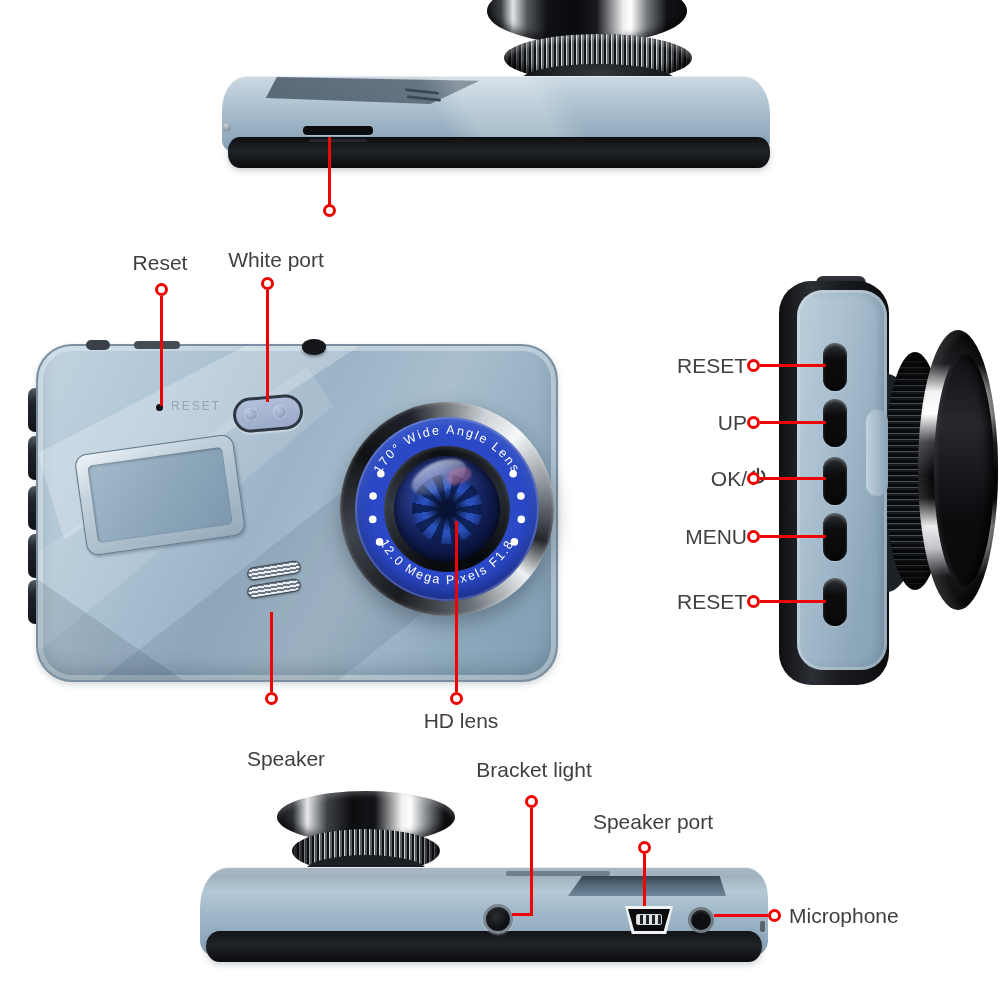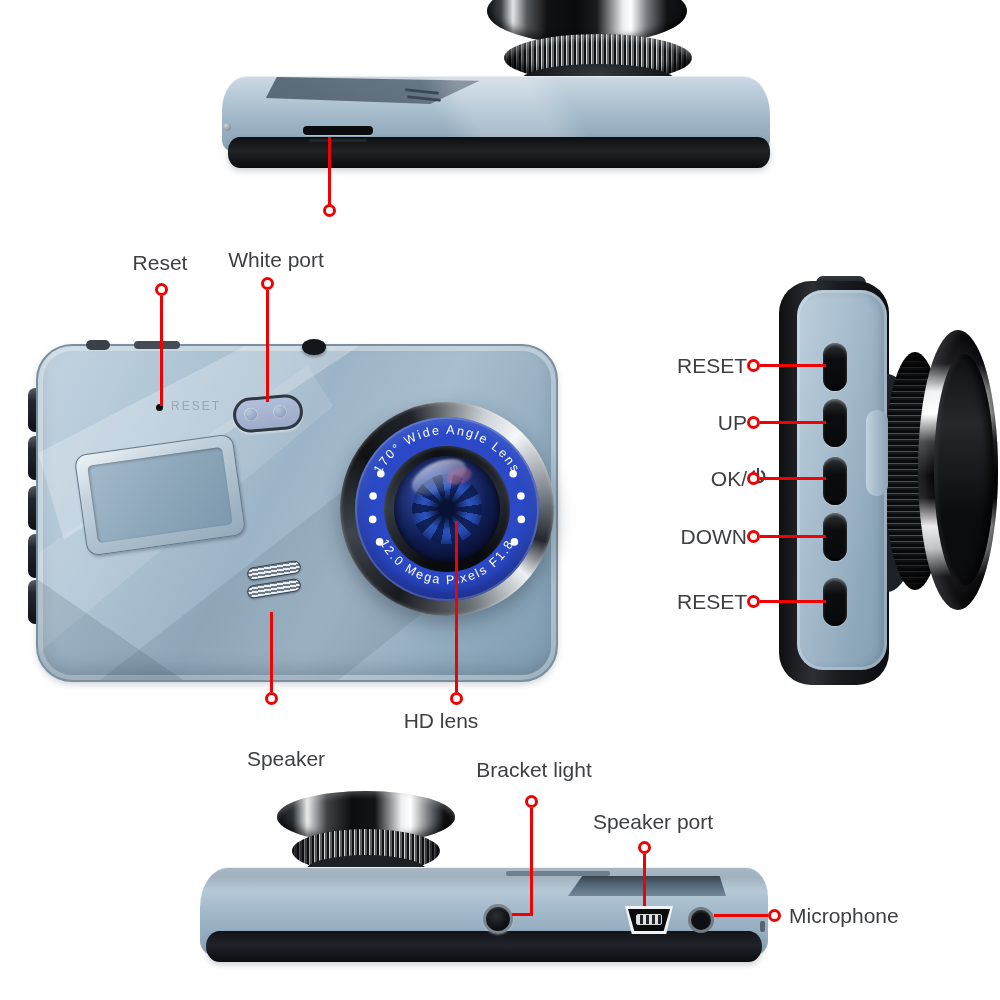--- a/index.html
+++ b/index.html
@@ -281,38 +281,38 @@
     <span class="cl-label ctr" style="left:206px;top:248px;width:140px;">White port</span>
     <div class="cl-circle" style="left:261px;top:277px;"></div>
     <div class="cl-vline" style="left:266px;top:290px;height:112px;"></div>
 
     <div class="cl-vline" style="left:270px;top:612px;height:80px;"></div>
     <div class="cl-circle" style="left:265px;top:692px;"></div>
     <span class="cl-label ctr" style="left:231px;top:747px;width:110px;">Speaker</span>
 
     <div class="cl-vline" style="left:455px;top:521px;height:171px;"></div>
     <div class="cl-circle" style="left:450px;top:692px;"></div>
-    <span class="cl-label ctr" style="left:386px;top:709px;width:110px;">HD lens</span>
+    <span class="cl-label ctr" style="left:406px;top:709px;width:110px;">HD lens</span>
 
     <span class="cl-label rgt" style="left:597px;top:354px;width:150px;">RESET</span>
     <div class="cl-circle" style="left:747px;top:359px;"></div>
     <div class="cl-hline" style="left:760px;top:364px;width:66px;"></div>
 
     <span class="cl-label rgt" style="left:597px;top:411px;width:150px;">UP</span>
     <div class="cl-circle" style="left:747px;top:416px;"></div>
     <div class="cl-hline" style="left:760px;top:421px;width:66px;"></div>
 
     <span class="cl-label rgt" style="left:597px;top:467px;width:150px;"><span style="position:static;">OK/</span><svg class="pwr-ico" width="18" height="18" viewBox="0 0 20 20">
           <path d="M10 2 v7" stroke="#3d3f42" stroke-width="2.4" fill="none" stroke-linecap="round"></path>
           <path d="M5.6 4.8 a7 7 0 1 0 8.8 0" stroke="#3d3f42" stroke-width="2.4" fill="none" stroke-linecap="round"></path>
         </svg></span>
     <div class="cl-circle" style="left:747px;top:472px;"></div>
     <div class="cl-hline" style="left:760px;top:477px;width:66px;"></div>
 
-    <span class="cl-label rgt" style="left:597px;top:525px;width:150px;">DOWN</span>
+    <span class="cl-label rgt" style="left:597px;top:525px;width:150px;">MENU</span>
     <div class="cl-circle" style="left:747px;top:530px;"></div>
     <div class="cl-hline" style="left:760px;top:535px;width:66px;"></div>
 
     <span class="cl-label rgt" style="left:597px;top:590px;width:150px;">RESET</span>
     <div class="cl-circle" style="left:747px;top:595px;"></div>
     <div class="cl-hline" style="left:760px;top:600px;width:66px;"></div>
 
     <span class="cl-label ctr" style="left:459px;top:758px;width:150px;">Bracket light</span>
     <div class="cl-circle" style="left:525px;top:795px;"></div>
     <div class="cl-vline" style="left:530px;top:808px;height:108px;"></div>

